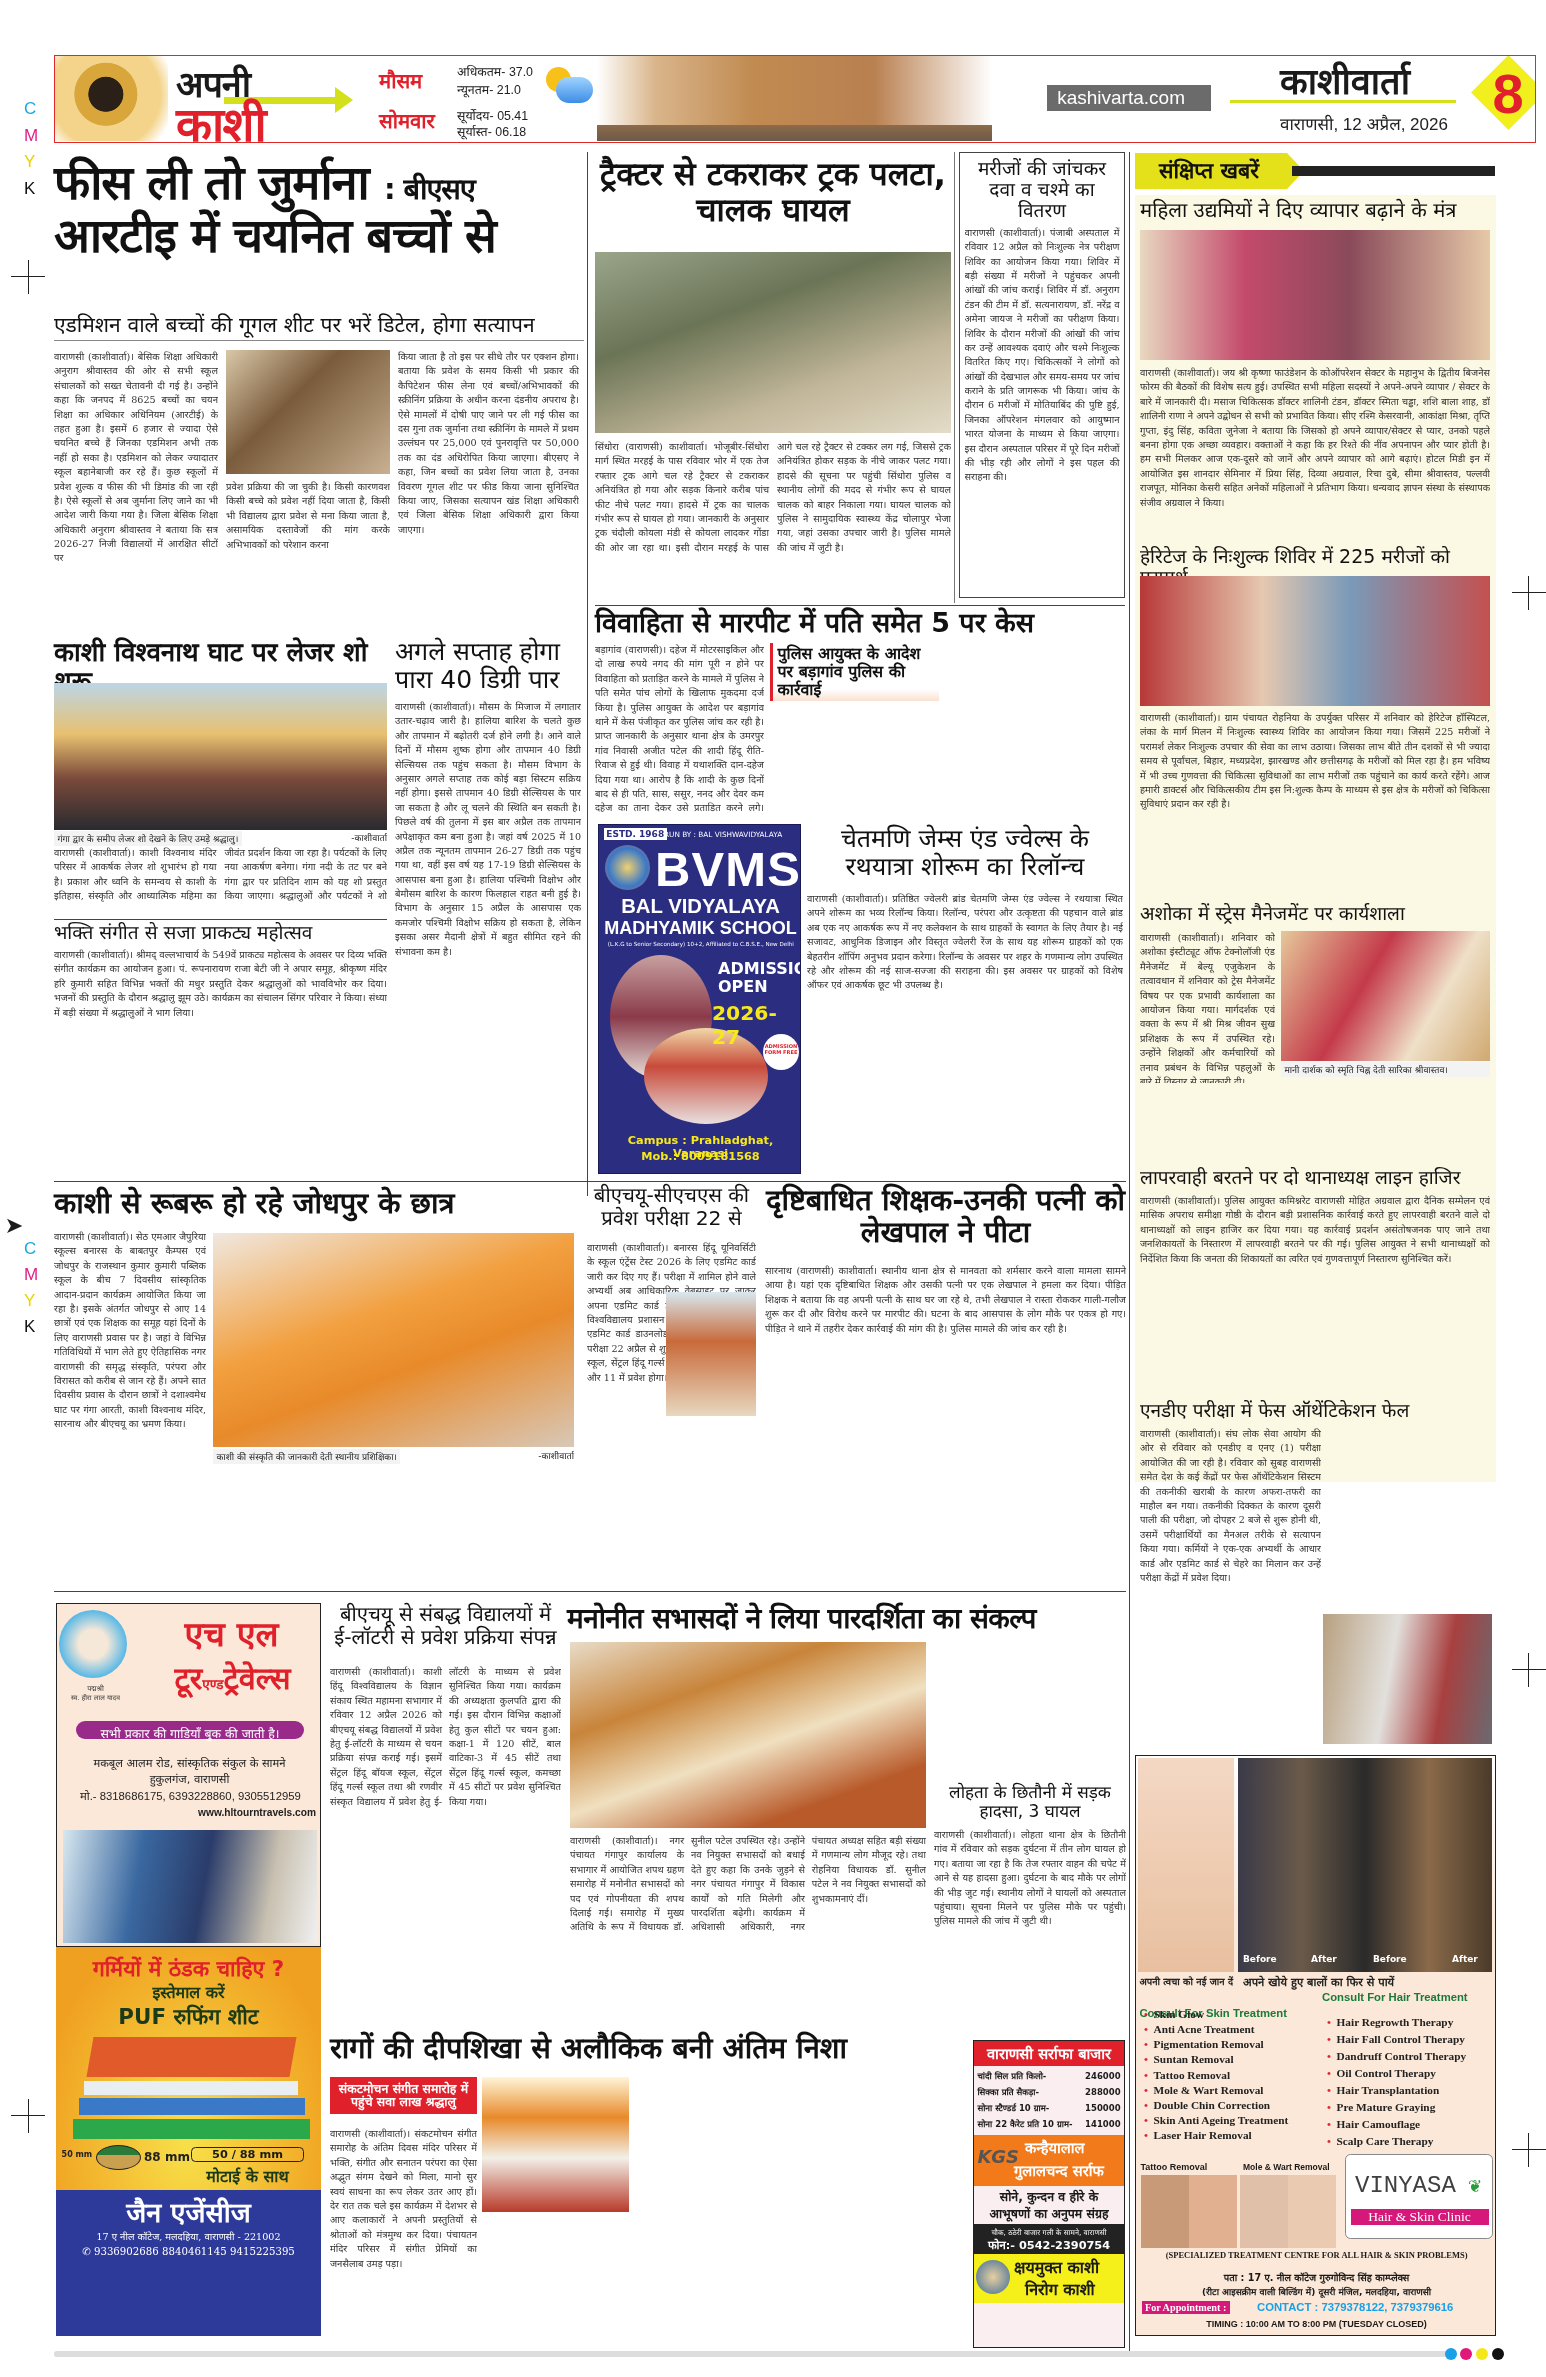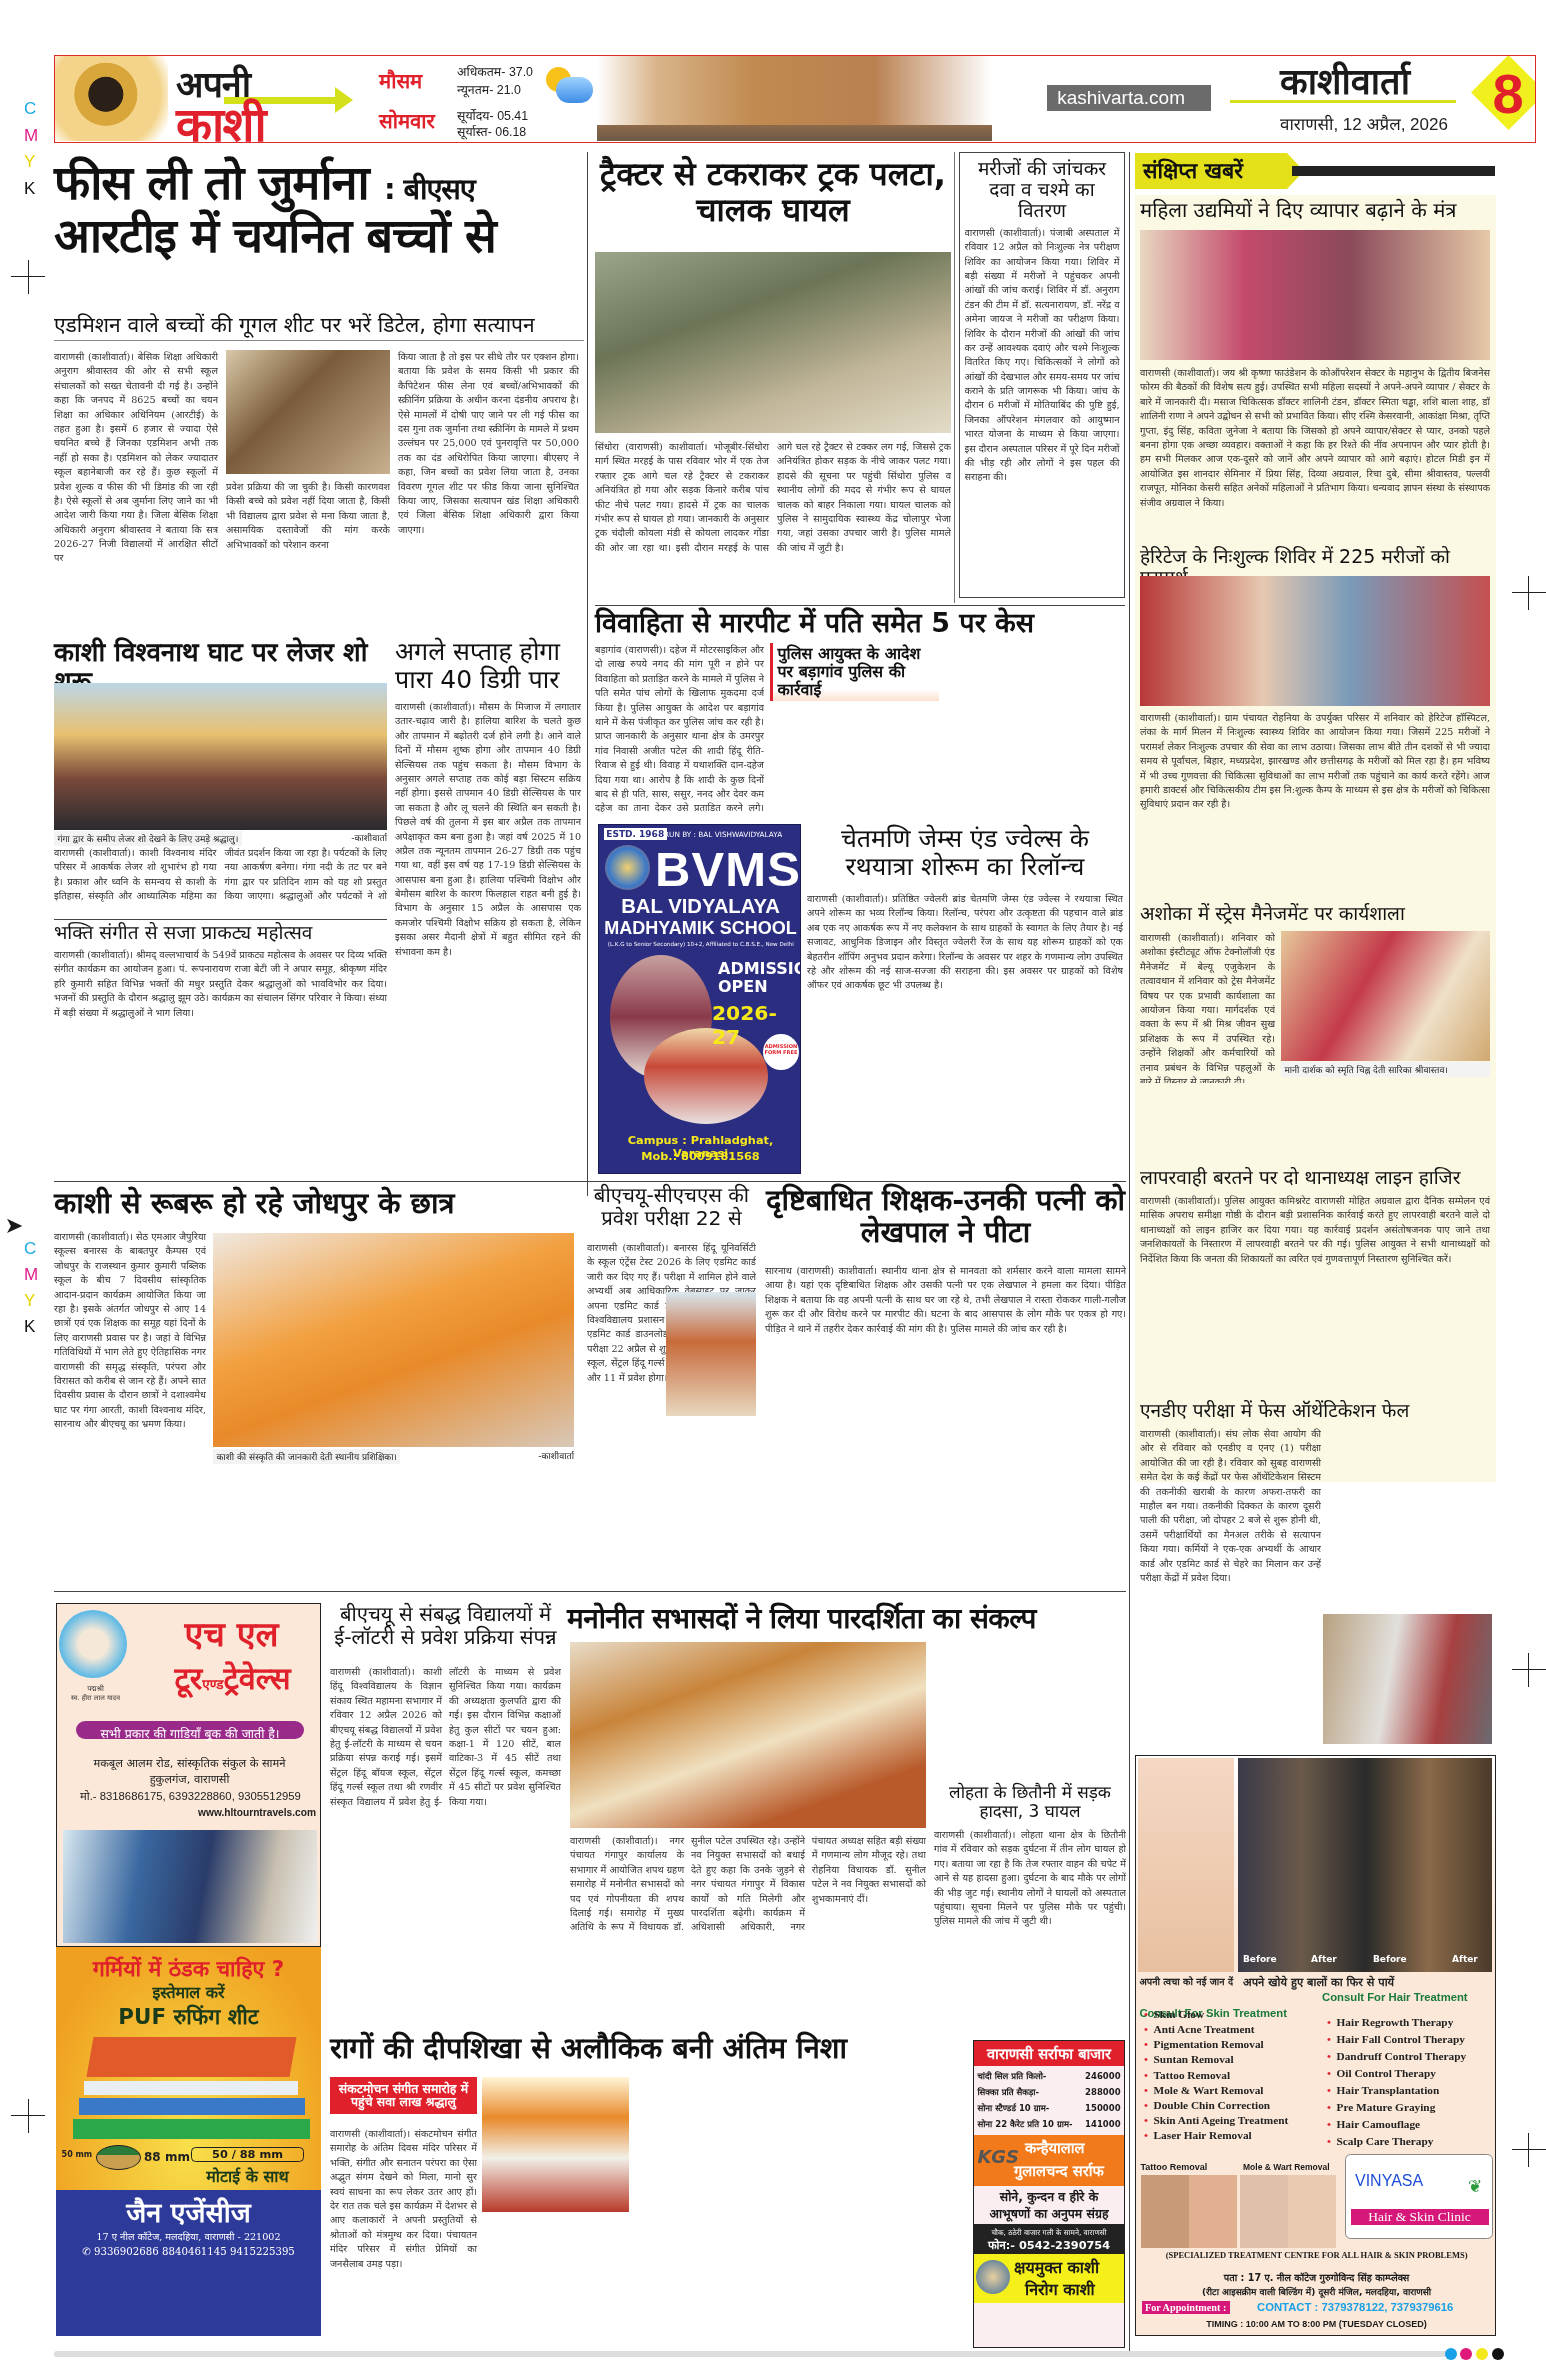--- a/index.html
+++ b/index.html
@@ -34,21 +34,21 @@
 .pg-diamond .n{position:absolute;left:0;top:4.5px;width:62px;text-align:center;font-size:56px;font-weight:bold;color:#e0202a;font-family:"Liberation Sans",sans-serif}
 
 .hd{font-family:"DejaVu Sans",sans-serif;font-weight:bold;color:#111;line-height:1.12}
 .body{font-family:"DejaVu Serif",serif;font-size:9.6px;line-height:1.5;color:#333;text-align:justify}
 .photo{position:absolute;background:#999;overflow:hidden}
 .cap{font-size:9px;font-family:"DejaVu Sans",sans-serif;color:#222;background:#f3f3f3;padding:1.1px 3.4px}
 .vrule{position:absolute;width:1.1px;background:#444}
 .hrule{position:absolute;height:1.1px;background:#444}
 .brief-tag{position:absolute;left:1135px;top:153px;width:152px;height:36px;background:#e4e01a}
 .brief-tag:after{content:"";position:absolute;right:-17px;top:0;border-left:17px solid #e4e01a;border-top:18px solid transparent;border-bottom:18px solid transparent}
-.brief-tag span{display:block;font-size:21.4px;font-weight:bold;line-height:36px;padding-left:8px;color:#111}
+.brief-tag span{display:block;font-size:21.4px;font-weight:bold;line-height:36px;padding-left:24px;color:#111}
 .brief-bar{position:absolute;left:1292px;top:166px;width:203px;height:10.2px;background:#222}
 .cream{background:#fbf8e3}
 .ad{position:absolute;overflow:hidden}
 .bullet:before{content:"•";color:#e0202a;margin-right:5.6px}
 .footer-bar{position:absolute;left:54px;top:2351px;width:1400px;height:5.6px;background:#ddd;border-radius:2.8px}
 .dot{position:absolute;top:2348px;width:12.4px;height:12.4px;border-radius:50%}
 </style>
 </head>
 <body>
 
@@ -322,21 +322,21 @@
     <li class="bullet">Hair Transplantation</li>
     <li class="bullet">Pre Mature Graying</li>
     <li class="bullet">Hair Camouflage</li>
     <li class="bullet">Scalp Care Therapy</li>
   </ul>
   <div class="abs" style="left:4.5px;top:406px;font-size:9px;font-weight:bold;font-family:'Liberation Sans',sans-serif">Tattoo Removal</div>
   <div class="abs" style="left:107px;top:406px;font-size:8.5px;font-weight:bold;font-family:'Liberation Sans',sans-serif">Mole &amp; Wart Removal</div>
   <div class="abs" style="left:4.5px;top:419px;width:96px;height:73px;background:linear-gradient(90deg,#c89a78 50%,#e0b090 50%)"></div>
   <div class="abs" style="left:104px;top:419px;width:96px;height:73px;background:linear-gradient(90deg,#e0c0a8 50%,#eacab0 50%)"></div>
   <div class="abs" style="left:209px;top:398px;width:148px;height:85px;background:#fff;border:0.6px solid #888;border-radius:5.6px">
-    <div class="abs" style="left:9px;top:17px;font-size:16px;font-family:Liberation Sans, sans-serif;color:#1d4ed8">VINYASA</div>
+    <div class="abs" style="left:9px;top:17px;font-size:24px;font-family:Liberation Mono, monospace;color:#404040">VINYASA</div>
     <div class="abs" style="left:122px;top:21.4px;font-size:17px;color:#2a9a3a">❦</div>
     <div class="abs" style="left:4.5px;top:54px;width:138px;background:#d6187a;color:#fff;text-align:center;font-size:13.5px;font-family:'Liberation Serif',serif">Hair &amp; Skin Clinic</div>
   </div>
   <div class="abs" style="left:5.6px;top:494px;width:350px;text-align:center;font-size:8.5px;font-weight:bold;font-family:'Liberation Serif',serif">(SPECIALIZED TREATMENT CENTRE FOR ALL HAIR &amp; SKIN PROBLEMS)</div>
   <div class="abs" style="left:5.6px;top:515px;width:350px;text-align:center;font-size:9.6px;font-weight:bold">पता : 17 ए. नील कॉटेज गुरुगोविन्द सिंह काम्प्लेक्स</div>
   <div class="abs" style="left:5.6px;top:529px;width:350px;text-align:center;font-size:9px;font-weight:bold">(रीटा आइसक्रीम वाली बिल्डिंग में) दूसरी मंजिल, मलदहिया, वाराणसी</div>
   <div class="abs" style="left:5.6px;top:545px;background:#d6187a;color:#fff;font-size:10.2px;font-weight:bold;padding:1.1px 3.4px;font-family:'Liberation Serif',serif">For Appointment :</div>
   <div class="abs" style="left:121px;top:545px;color:#1aa0e6;font-size:11.3px;font-weight:bold;font-family:'Liberation Sans',sans-serif">CONTACT : 7379378122, 7379379616</div>
   <div class="abs" style="left:5.6px;top:563px;width:350px;text-align:center;font-size:9px;font-weight:bold;font-family:'Liberation Sans',sans-serif">TIMING : 10:00 AM TO 8:00 PM (TUESDAY CLOSED)</div>
 </div>

